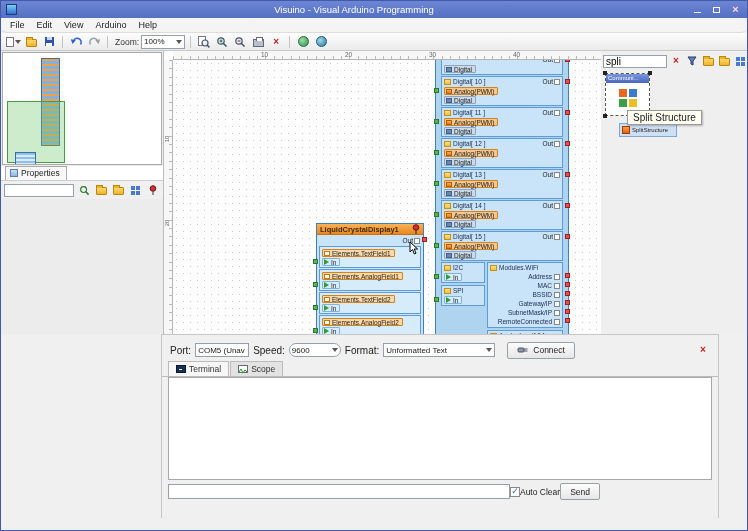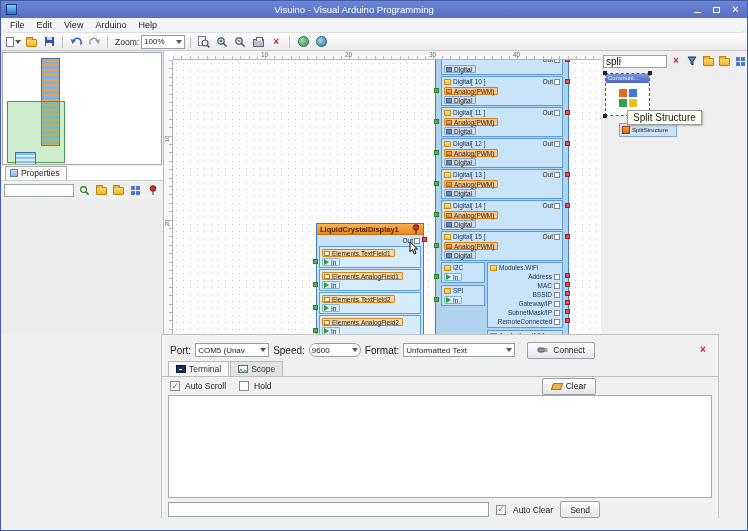--- a/index.html
+++ b/index.html
@@ -137,32 +137,32 @@
   .h-tl{left:-3px;top:-3px;} .h-tr{right:-3px;top:-3px;} .h-bl{left:-3px;bottom:-3px;} .h-br{right:-3px;bottom:-3px;}
   .tooltip { position:absolute; left:26px; top:59px; background:#fffff2; border:1px solid #999; box-shadow:1px 1px 2px rgba(0,0,0,.25); font-size:10px; padding:1px 5px; z-index:4; white-space:nowrap; }
   .result-item { position:absolute; left:18px; top:72px; width:58px; height:14px; background:#cfe0f5; border:1px solid #7da7d8; display:flex; align-items:center; gap:2px; padding:0 2px; font-size:6px; z-index:3; overflow:hidden; white-space:nowrap; }
   .result-ico { width:8px; height:8px; background:linear-gradient(#ffa040,#e06010); border:1px solid #a04000; flex:none; }
 
   
   .bottom-strip { position:absolute; top:333px; left:0; width:748px; height:184px; background:#f0f0f0; }
   .bottom-panel { position:absolute; left:160px; top:0; width:558px; height:184px; background:#f0f0f0; border:1px solid #c6c6c6; border-bottom:none; padding-top:6px; }
   .port-row { display:flex; align-items:center; gap:4px; padding:0 8px; height:18px; }
   .lbl { font-size:10px; color:#222; }
-  .port-combo { width:74px; } .speed-combo { width:52px;border-radius:7px; } .format-combo { width:112px; }
+  .port-combo { width:54px; } .speed-combo { width:52px;border-radius:7px; } .format-combo { width:112px; }
   .btn { display:flex; align-items:center; gap:4px; border:1px solid #9aa0a8; background:linear-gradient(#fdfdfd,#e6e6e6); height:17px; padding:0 9px; font-size:8.5px; border-radius:2px; color:#222; }
   .tabs-row { display:flex; align-items:flex-end; padding:0 6px; height:16px; border-bottom:1px solid #bbb; margin-top:2px; gap:1px; }
   .tab { display:flex; gap:3px; align-items:center; padding:2px 7px; font-size:8.5px; border:1px solid #bbb; border-bottom:none; background:#e2e2e2; color:#333; }
   .tab.active { background:#f7f7f7; }
   .options-row { display:flex; align-items:center; gap:5px; padding:3px 8px; height:18px; }
   .cb { width:10px; height:10px; border:1px solid #8a8a8a; background:#fff; display:inline-flex; align-items:center; justify-content:center; font-size:9px; color:#2a6ad4; flex:none; }
   .cb.checked::before { content:"✓"; line-height:1; }
   .cb-lbl { font-size:8.5px; margin-right:8px; }
   .clear-btn { margin-left:auto; margin-right:114px; }
   .terminal-area { margin:0 6px; height:103px; background:#fff; border:1px solid #a8a8a8; }
-  .send-row { display:flex; align-items:center; gap:7px; padding:3px 118px 0 6px; }
+  .send-row { display:flex; align-items:center; gap:0; padding:3px 118px 0 6px; }
   .send-input { flex:1; height:15px; background:#fff; border:1px solid #96a0aa; font-size:8.5px; padding:0 3px; }
 
   .statusbar { position:absolute; bottom:0; left:0; width:748px; height:14px; background:#f0f0f0; border-top:1px solid #c0c0c0; display:flex; align-items:center; justify-content:flex-end; padding-right:36px; }
   .status-text { font-weight:bold; font-size:8.5px; color:#111; }
 </style>
 </head>
 <body>
 
 <div class="window">
 
@@ -739,30 +739,20 @@
         <span class="tab">
           <span class="i-scope">
             <svg width="8" height="6" viewBox="0 0 8 6">
                 <polyline points="0,4 2,1 4,5 6,2 8,4" fill="none" stroke="#2a9a2a" stroke-width="1"></polyline>
               </svg>
           </span>
           <span>Scope</span>
         </span>
       </div>
 
-      <div class="options-row">
-        <span class="cb checked"></span>
-        <span class="cb-lbl">Auto Scroll</span>
-        <span class="cb"></span>
-        <span class="cb-lbl">Hold</span>
-        <button class="btn clear-btn">
-          <span class="i-eraser"></span>
-          <span>Clear</span>
-        </button>
-      </div>
 
       <div class="terminal-area"></div>
 
       <div class="send-row">
         <input class="send-input" value="" style="">
         <span class="cb checked"></span>
         <span class="cb-lbl" style="margin-right:0;">Auto Clear</span>
         <button class="btn">
             <span>Send</span>
           </button>

